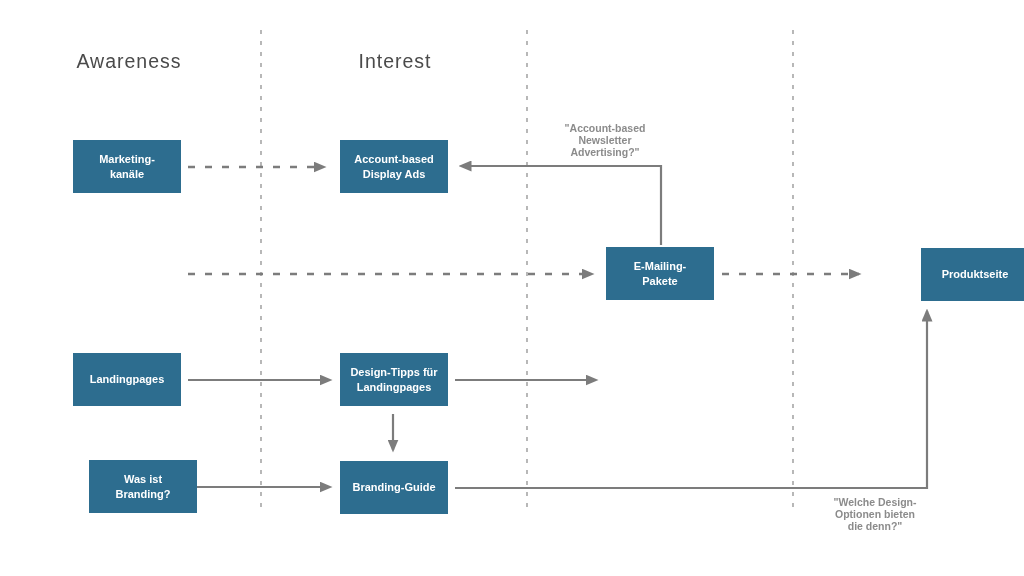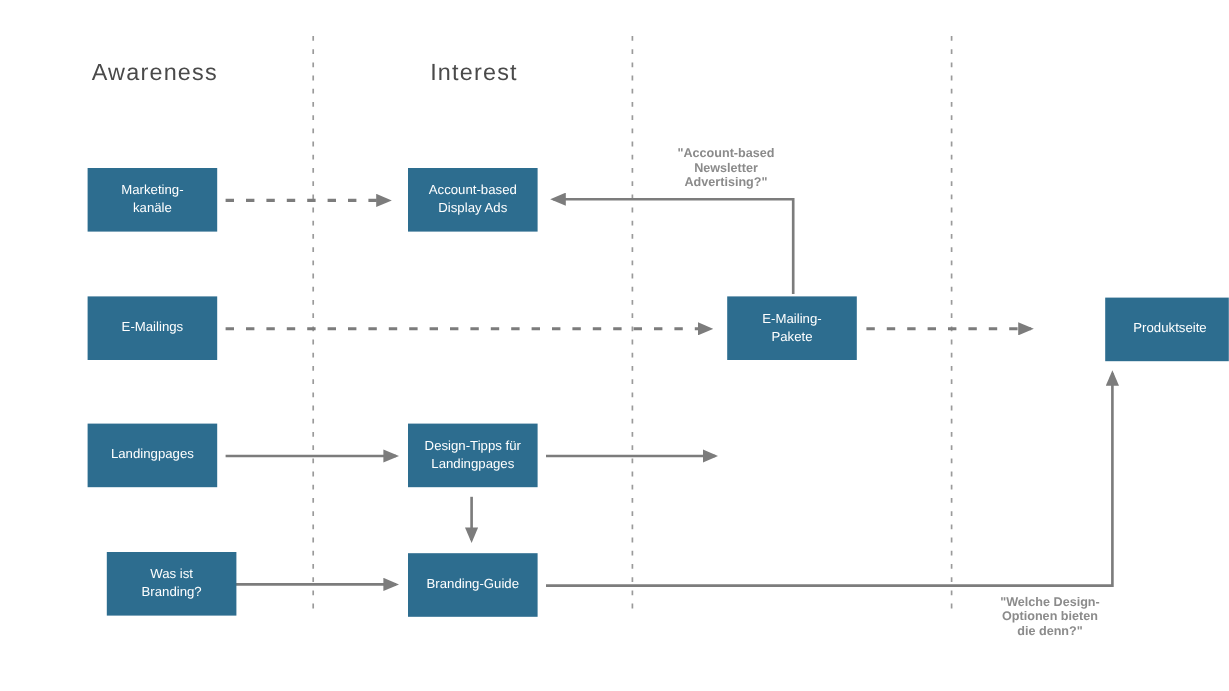--- a/index.html
+++ b/index.html
@@ -11,21 +11,21 @@
   .separator { stroke:#9a9a9a; stroke-width:1.4; stroke-dasharray:4 7; fill:none; }
   .edge-solid { stroke:#7c7c7c; stroke-width:2.2; fill:none; }
   .edge-dashed { stroke:#7c7c7c; stroke-width:2.6; stroke-dasharray:7 10; fill:none; }
   .stage {
     position:absolute; top:50px; width:220px; text-align:center;
     font-size:19.5px; letter-spacing:1px; color:#4a4a4a; font-weight:500;
   }
   .node {
     position:absolute; width:108px; height:53px; background:#2d6d8f; color:#ffffff;
     display:flex; align-items:center; justify-content:center; text-align:center;
-    font-size:11px; font-weight:normal; line-height:1.3; white-space:pre-line;
+    font-size:11px; font-weight:bold; line-height:1.3; white-space:pre-line;
   }
   .annotation {
     position:absolute; width:160px; text-align:center;
     font-size:10.5px; font-weight:bold; line-height:1.15; color:#8b8b8b;
     white-space:pre-line;
   }
 </style>
 </head>
 <body>
 
@@ -52,21 +52,20 @@
     <path class="edge-solid" d="M173 487 H315" marker-end="url(#ah)"></path>
     <path class="edge-solid" d="M440 488 H912 V311" marker-end="url(#ah)"></path>
     <path class="edge-solid" d="M646 245 V166 H446" marker-end="url(#ah)"></path>
   </svg>
 
   <div class="stage" style="left:4px">Awareness</div>
   <div class="stage" style="left:270px">Interest</div>
 
   <div class="node" style="left:58px;top:140px">Marketing-
 kanäle</div>
-  <div class="node" style="left:58px;top:247px">E-Mailings</div>
   <div class="node" style="left:58px;top:353px">Landingpages</div>
   <div class="node" style="left:74px;top:460px">Was ist
 Branding?</div>
 
   <div class="node" style="left:325px;top:140px">Account-based
 Display Ads</div>
   <div class="node" style="left:325px;top:353px">Design-Tipps für
 Landingpages</div>
   <div class="node" style="left:325px;top:461px">Branding-Guide</div>
 

